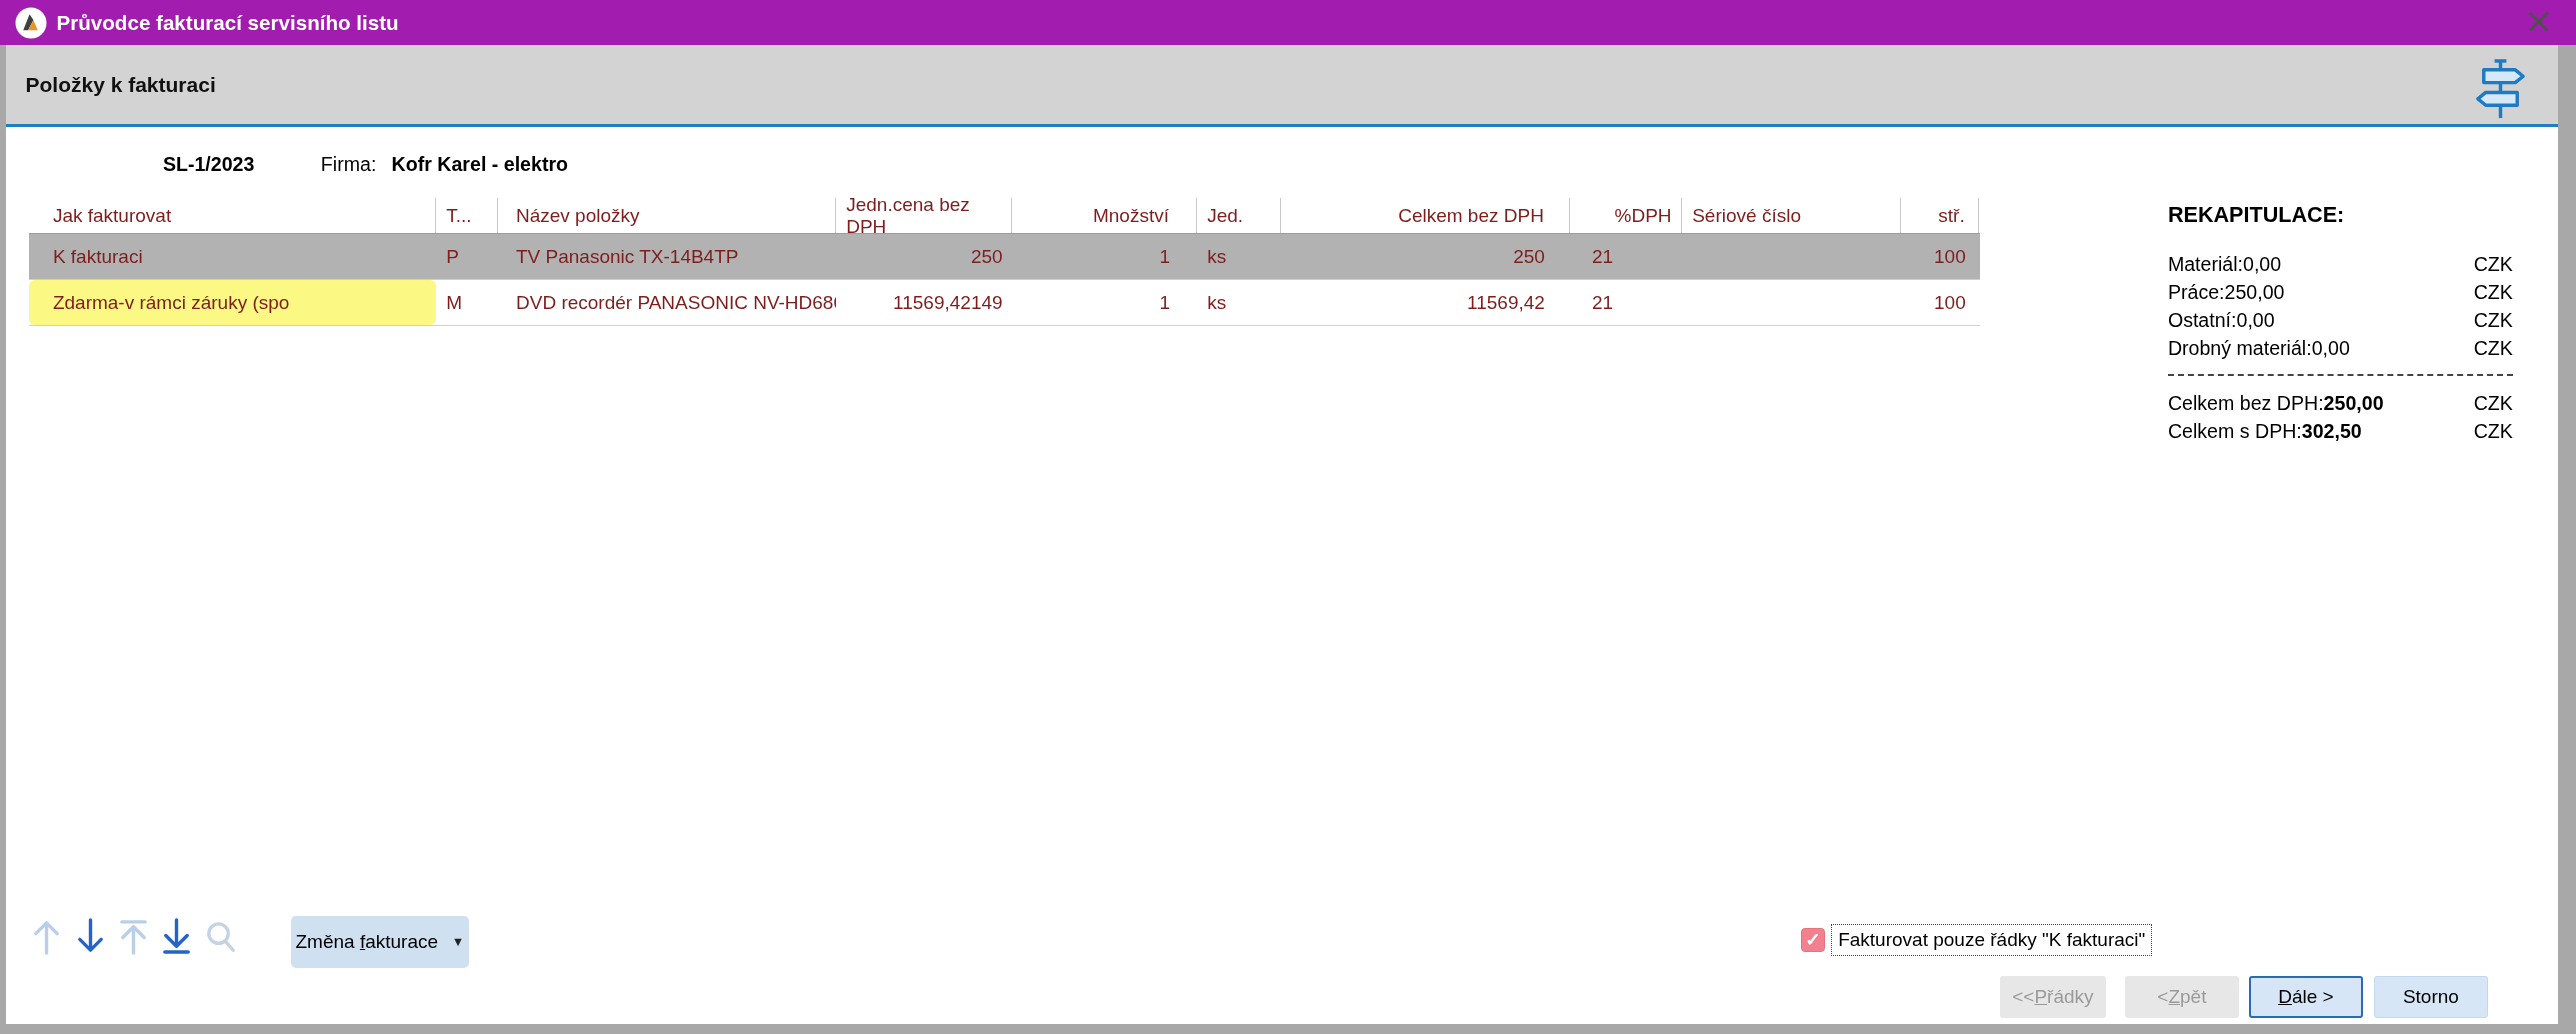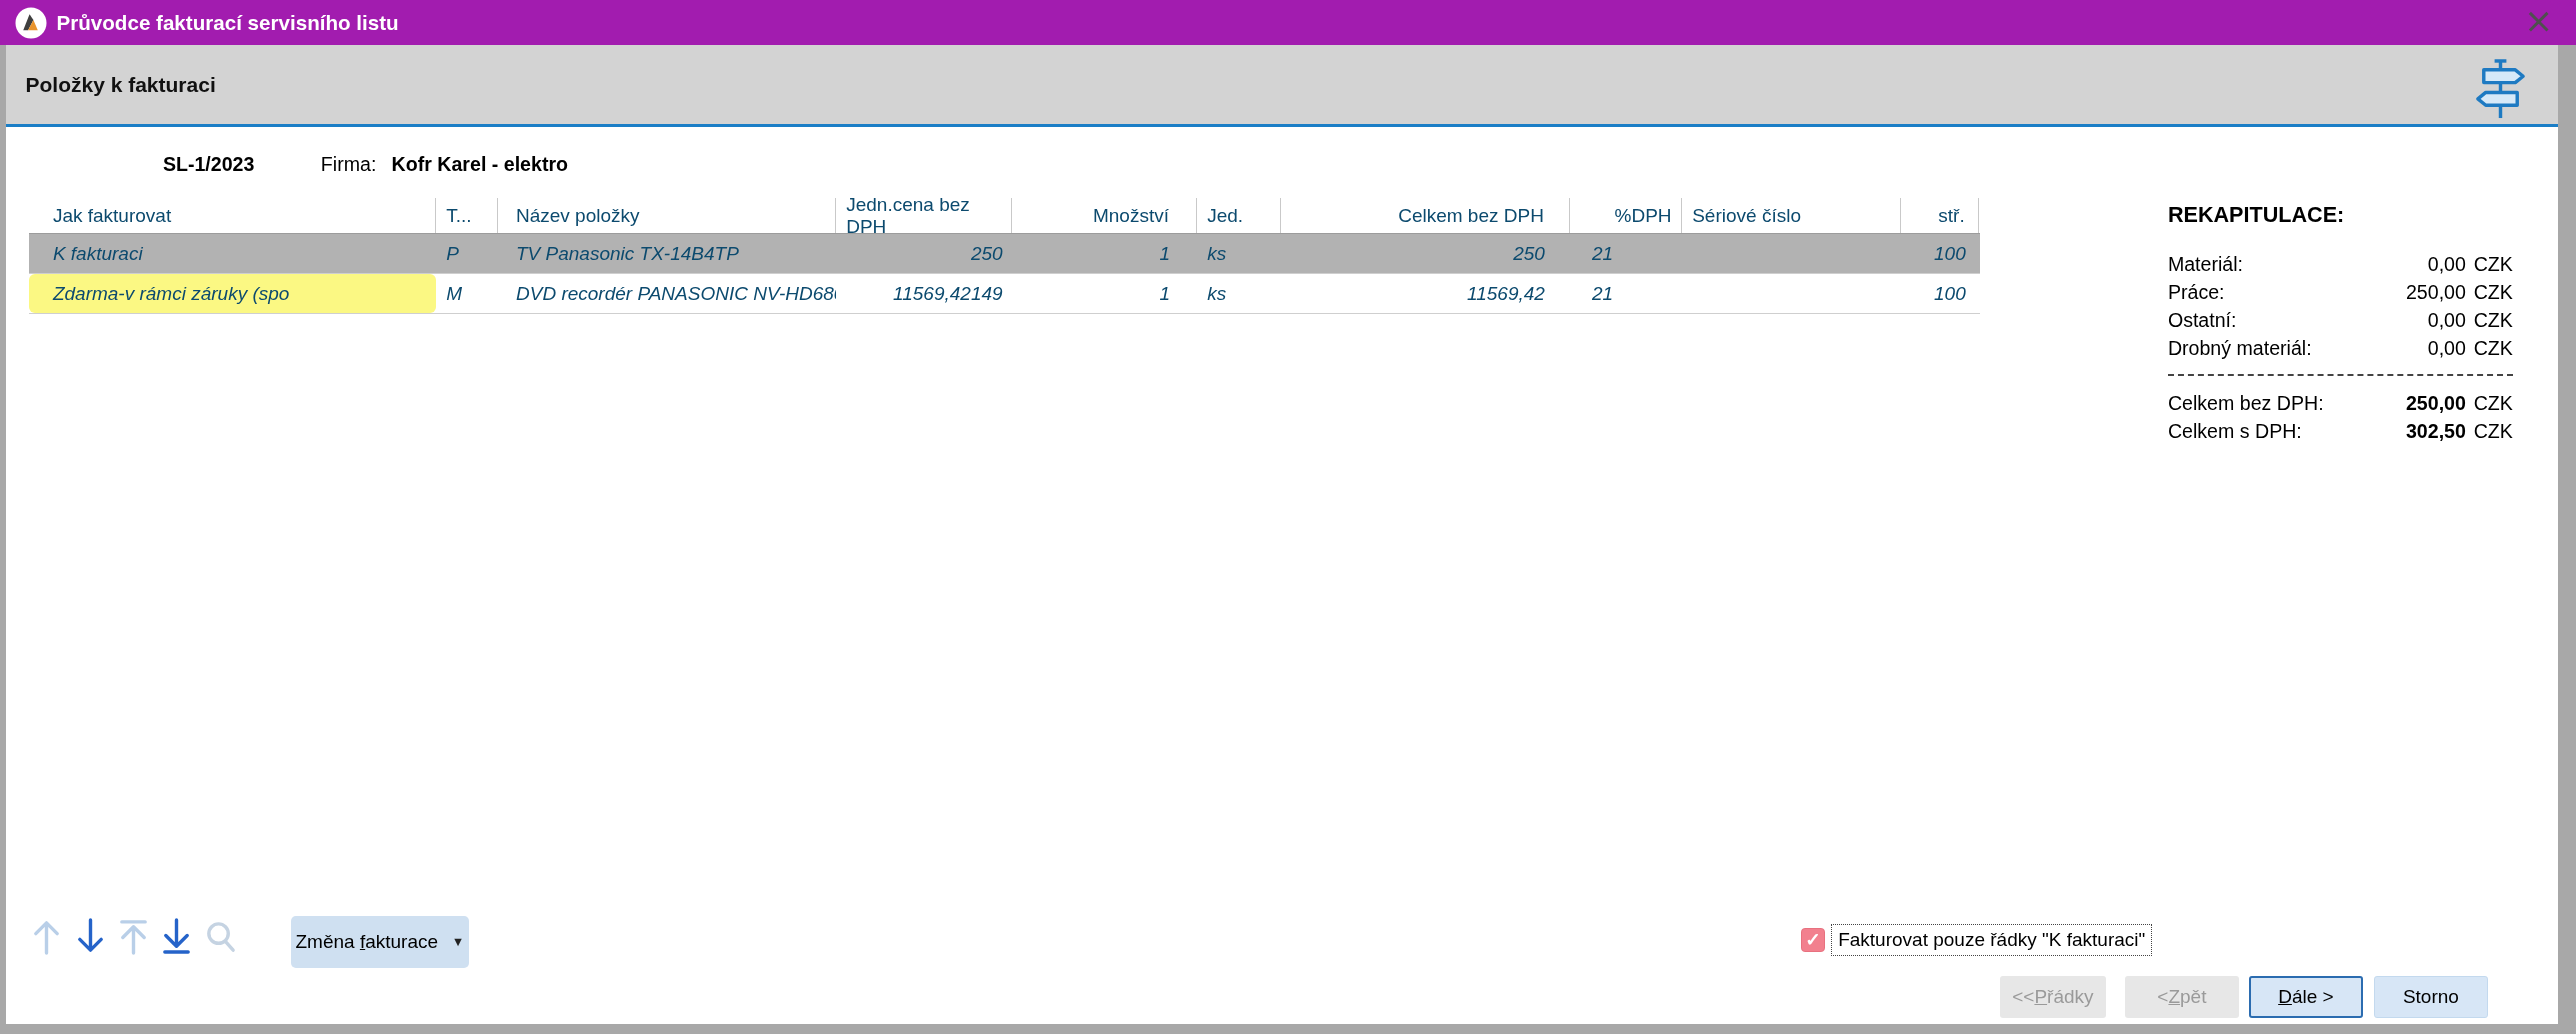--- a/index.html
+++ b/index.html
@@ -24,40 +24,40 @@
   .section-header .sec-title { font-size:21px; font-weight:bold; color:#111; margin-left:19.6px;text-align:center; }
   .signpost { position:absolute; right:27.4px; top:11.8px; }
 
   
   .meta { position:absolute; top:108px; left:157px; font-size:19.6px; color:#000; }
   .meta .docnum { font-weight:bold; }
   .meta .firm-label { margin-left:61px; font-weight:normal; }
   .meta .firm-name { margin-left:9.8px; font-weight:bold; }
 
   
-  .grid { position:absolute; left:23.5px; top:153px; width:1951px; font-size:19px; color:#0c4a6e; }
+  .grid { position:absolute; left:23.5px; top:153px; width:1951px; font-size:19px; color:#7f1d1d; }
   .thead { display:flex; height:36px; border-bottom:1px solid #9c9c9c; }
   .thead > div { border-right:1px solid #c9c9c9; display:flex; align-items:center; padding:0 9.8px; }
-  .trow { display:flex; height:40px; border-bottom:1px solid #cfcfcf;font-style:italic; }
+  .trow { display:flex; height:46px; border-bottom:1px solid #cfcfcf; }
   .trow > div { display:flex; align-items:center; padding:0 9.8px; overflow:hidden; white-space:nowrap; }
   .trow.selected { background:#b2b2b2; }
   .c1{width:407px; padding-left:23.5px!important;} .c2{width:62px;} .c3{width:338px; padding-left:17.6px!important;}
   .c4{width:176px; justify-content:flex-end;} .c5{width:185px; justify-content:flex-end; padding-right:27.4px!important;}
   .c6{width:84px;} .c7{width:289px; justify-content:flex-end; padding-right:25.5px!important;}
   .c8{width:112px;} .c9{width:219px;} .c10{width:78px; justify-content:flex-end; padding-right:13.7px!important;}
   .thead .c4, .thead .c5, .thead .c7, .thead .c8, .thead .c10 { justify-content:flex-end; }
   .trow .c8 { padding-left:21.6px!important; justify-content:flex-start; }
   .cell-yellow { background:#fbf883;border-radius:6px; }
 
   
   .recap { position:absolute; left:2162px; top:157px; width:345px; color:#000; }
   .recap-title { font-size:21.6px; font-weight:bold; margin-bottom:22px; }
   .recap-row { display:flex; font-size:19.6px; line-height:28px; }
   .recap-row .lbl { flex:0 0 auto; }
-  .recap-row .val { flex:1; text-align:right; }
+  .recap-row .val { flex:1; }
   .recap-row .cur { flex:0 0 auto; margin-left:7.8px; }
   .recap-sep { border-top:2px dashed #444; margin:11.8px 0 13.7px 0; }
   .recap-row.total .val { font-weight:bold; }
 
   
   .toolbar-icon { position:absolute; width:35px; height:41px; top:871px; cursor:pointer; }
   .dd-btn { position:absolute; left:285px; top:871px; width:178px; height:52px;
     background:#cfe0f1; border-radius:4.9px; display:flex; align-items:center; justify-content:center;
     font-size:19px; color:#000; cursor:pointer; }
   .dd-btn .caret { font-size:12.7px; margin-left:13.7px; color:#222; }

